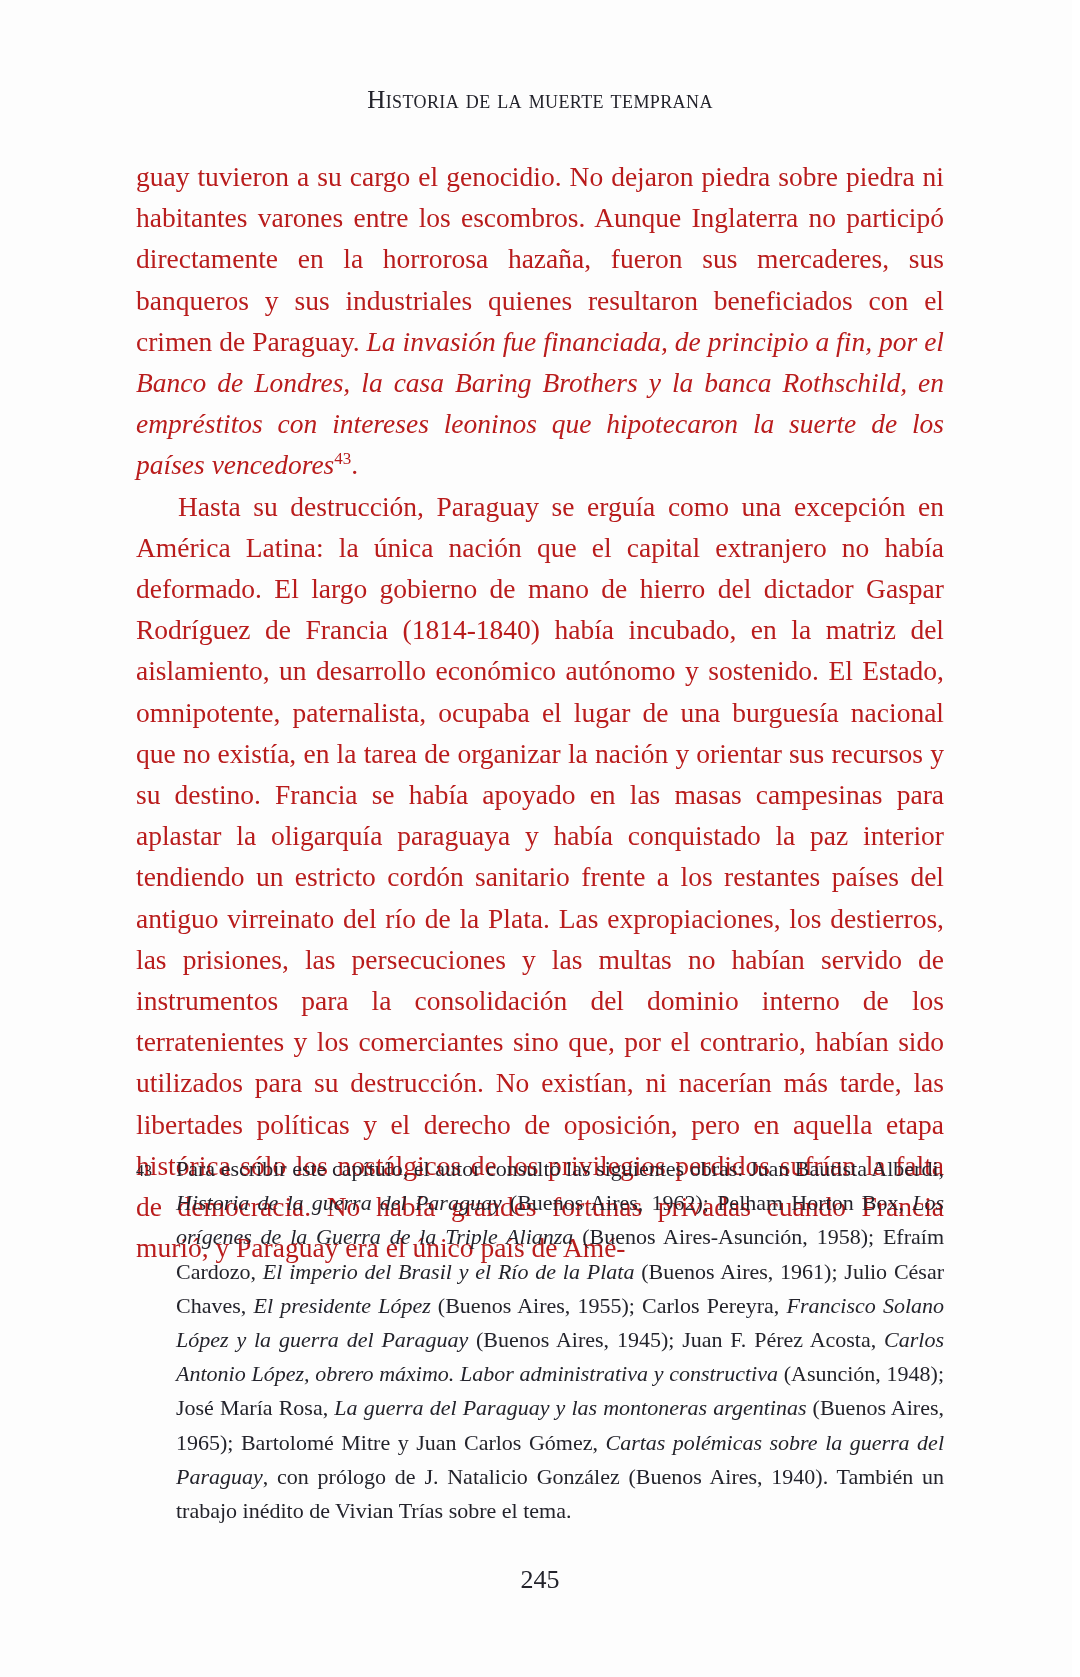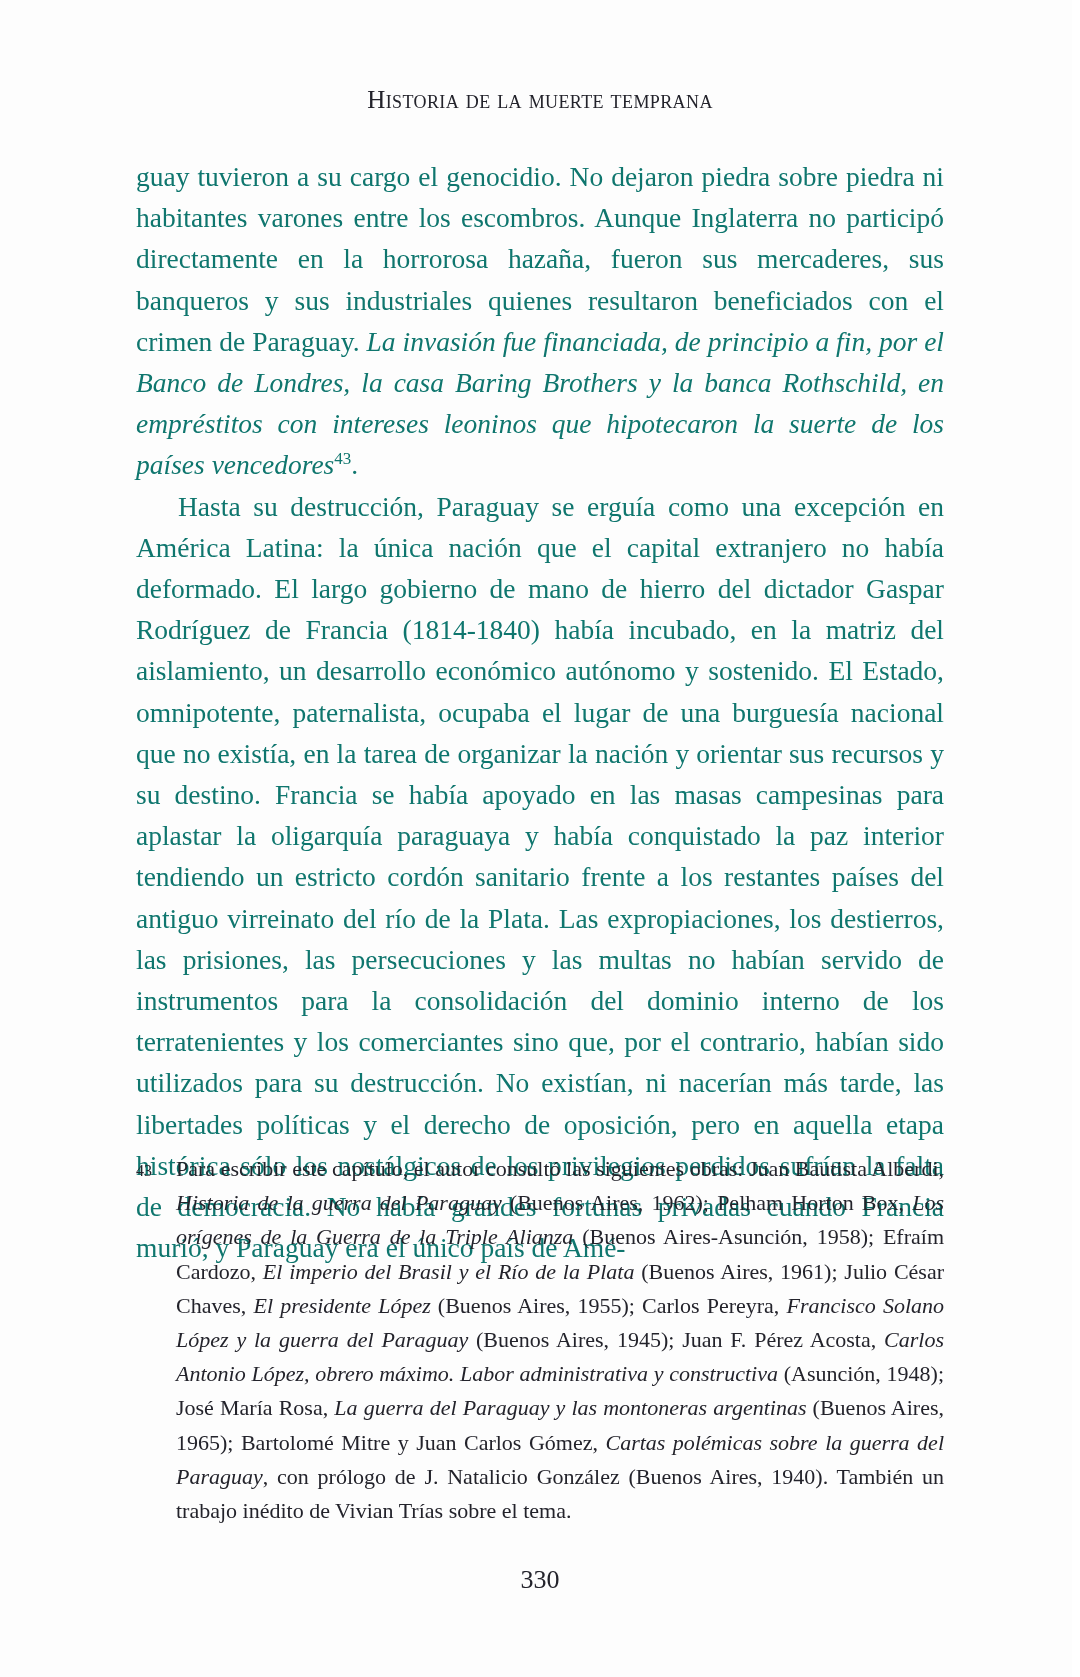--- a/index.html
+++ b/index.html
@@ -39,21 +39,21 @@
     left: 136px;
     top: 156px;
     width: 808px;
   }
   p.body {
     margin: 0;
     text-align: justify;
     text-justify: inter-word;
     font-size: 27.5px;
     line-height: 41.2px;
-    color: #0f766e;
+    color: #b91c1c;
     hyphens: manual;
   }
   p.body.indent {
     text-indent: 42px;
   }
   .it { font-style: italic; }
   sup.fnref {
     font-size: 0.62em;
     vertical-align: super;
     line-height: 0;
@@ -106,15 +106,15 @@
 
     <p class="body indent">Hasta su destrucción, Paraguay se erguía como una excepción en América Latina: la única nación que el capital extranjero no había deformado. El largo gobierno de mano de hierro del dictador Gaspar Rodríguez de Francia (1814-1840) había incubado, en la matriz del aislamiento, un desarrollo económico autónomo y sostenido. El Estado, omnipotente, paternalista, ocupaba el lugar de una burguesía nacional que no existía, en la tarea de organizar la nación y orientar sus recursos y su destino. Francia se había apoyado en las masas campesinas para aplastar la oligarquía paraguaya y había conquistado la paz interior tendiendo un estricto cordón sanitario frente a los restantes países del antiguo virreinato del río de la Plata. Las expropiaciones, los destierros, las prisiones, las persecuciones y las multas no habían servido de instrumentos para la consolidación del dominio interno de los terratenientes y los comerciantes sino que, por el contrario, habían sido utilizados para su destrucción. No existían, ni nacerían más tarde, las libertades políticas y el derecho de oposición, pero en aquella etapa histórica sólo los nostálgicos de los privilegios perdidos sufrían la falta de democracia. No había grandes fortunas privadas cuando Francia murió, y Paraguay era el único país de Amé-</p>
 
   </div>
 
   <div class="footnote">
     <div class="footnote-marker">43</div>
     <p class="footnote-body"><span>Para escribir este capítulo, el autor consultó las siguientes obras: Juan Bautista Alberdi, </span><span class="it">Historia de la guerra del Paraguay</span><span> (Buenos Aires, 1962); Pelham Horton Box, </span><span class="it">Los orígenes de la Guerra de la Triple Alianza</span><span> (Buenos Aires-Asunción, 1958); Efraím Cardozo, </span><span class="it">El imperio del Brasil y el Río de la Plata</span><span> (Buenos Aires, 1961); Julio César Chaves, </span><span class="it">El presidente López</span><span> (Buenos Aires, 1955); Carlos Pereyra, </span><span class="it">Francisco Solano López y la guerra del Paraguay</span><span> (Buenos Aires, 1945); Juan F. Pérez Acosta, </span><span class="it">Carlos Antonio López, obrero máximo. Labor administrativa y constructiva</span><span> (Asunción, 1948); José María Rosa, </span><span class="it">La guerra del Paraguay y las montoneras argentinas</span><span> (Buenos Aires, 1965); Bartolomé Mitre y Juan Carlos Gómez, </span><span class="it">Cartas polémicas sobre la guerra del Paraguay</span><span>, con prólogo de J. Natalicio González (Buenos Aires, 1940). También un trabajo inédito de Vivian Trías sobre el tema.</span></p>
   </div>
 
-  <div class="folio">330</div>
+  <div class="folio">245</div>
 
 </div>
 
 </body></html>

